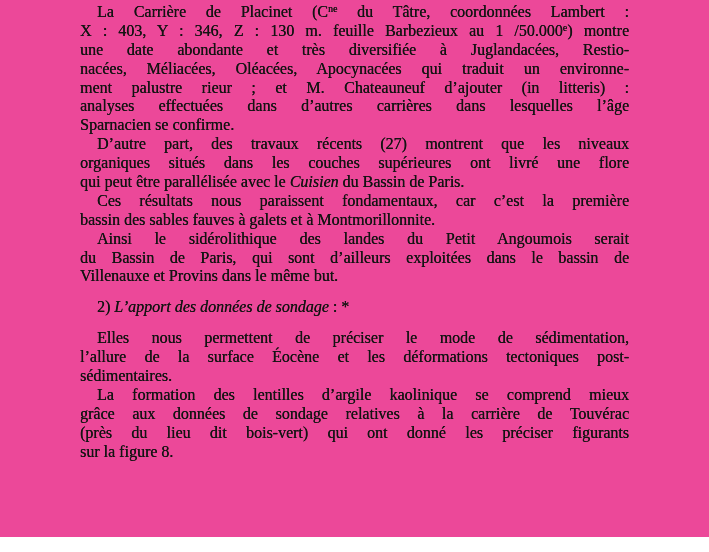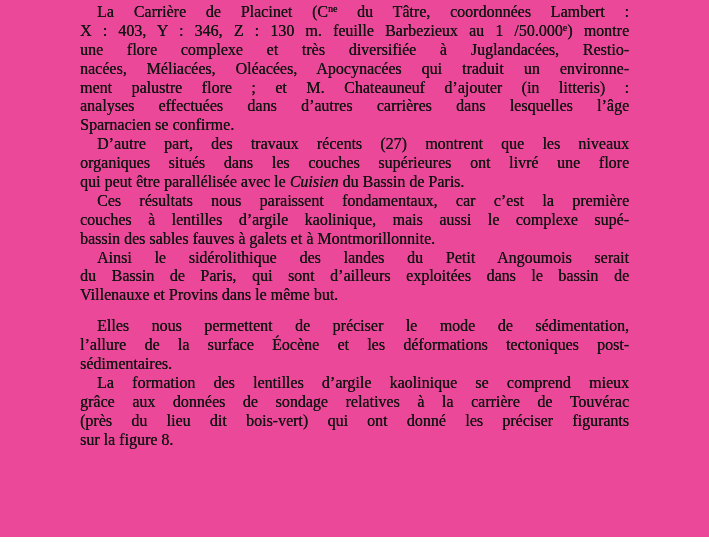--- a/index.html
+++ b/index.html
@@ -38,34 +38,34 @@
     letter-spacing: 0;
   }
 </style>
 </head>
 <body>
 
 <div class="page">
   <div class="textblock" id="lines-container">
       <div class="line indent"><span>La Carrière de Placinet (C</span><span class="seg-s">ne</span><span> du Tâtre, coordonnées Lambert :</span></div>
       <div class="line"><span>X : 403, Y : 346, Z : 130 m. feuille Barbezieux au 1 /50.000</span><span class="seg-s">e</span><span>) montre</span></div>
-      <div class="line"><span>une flore complexe et très diversifiée à Juglandacées, Restio-</span></div>
+      <div class="line"><span>une date abondante et très diversifiée à Juglandacées, Restio-</span></div>
       <div class="line"><span>nacées, Méliacées, Oléacées, Apocynacées qui traduit un environne-</span></div>
-      <div class="line"><span>ment palustre flore ; et M. Chateauneuf d’ajouter (in litteris) :</span></div>
+      <div class="line"><span>ment palustre rieur ; et M. Chateauneuf d’ajouter (in litteris) :</span></div>
       <div class="line"><span>analyses effectuées dans d’autres carrières dans lesquelles l’âge</span></div>
       <div class="line last"><span>Sparnacien se confirme.</span></div>
       <div class="line indent"><span>D’autre part, des travaux récents (27) montrent que les niveaux</span></div>
       <div class="line"><span>organiques situés dans les couches supérieures ont livré une flore</span></div>
       <div class="line last"><span>qui peut être parallélisée avec le </span><span class="seg-i">Cuisien</span><span> du Bassin de Paris.</span></div>
       <div class="line indent"><span>Ces résultats nous paraissent fondamentaux, car c’est la première</span></div>
-      <div class="line"><span>couches à lentilles d’argile kaolinique, mais aussi le complexe supé-</span></div>
       <div class="line last"><span>bassin des sables fauves à galets et à Montmorillonnite.</span></div>
       <div class="line indent"><span>Ainsi le sidérolithique des landes du Petit Angoumois serait</span></div>
       <div class="line"><span>du Bassin de Paris, qui sont d’ailleurs exploitées dans le bassin de</span></div>
       <div class="line last"><span>Villenauxe et Provins dans le même but.</span></div>
+      <div class="line indent last" style="margin-top: 12px;"><span>2) </span><span class="seg-i">L’apport des données de sondage</span><span> : *</span></div>
       <div class="line indent" style="margin-top: 12px;"><span>Elles nous permettent de préciser le mode de sédimentation,</span></div>
       <div class="line"><span>l’allure de la surface Éocène et les déformations tectoniques post-</span></div>
       <div class="line last"><span>sédimentaires.</span></div>
       <div class="line indent"><span>La formation des lentilles d’argile kaolinique se comprend mieux</span></div>
       <div class="line"><span>grâce aux données de sondage relatives à la carrière de Touvérac</span></div>
       <div class="line"><span>(près du lieu dit bois-vert) qui ont donné les préciser figurants</span></div>
       <div class="line last"><span>sur la figure 8.</span></div>
     </div>
 </div>
 

